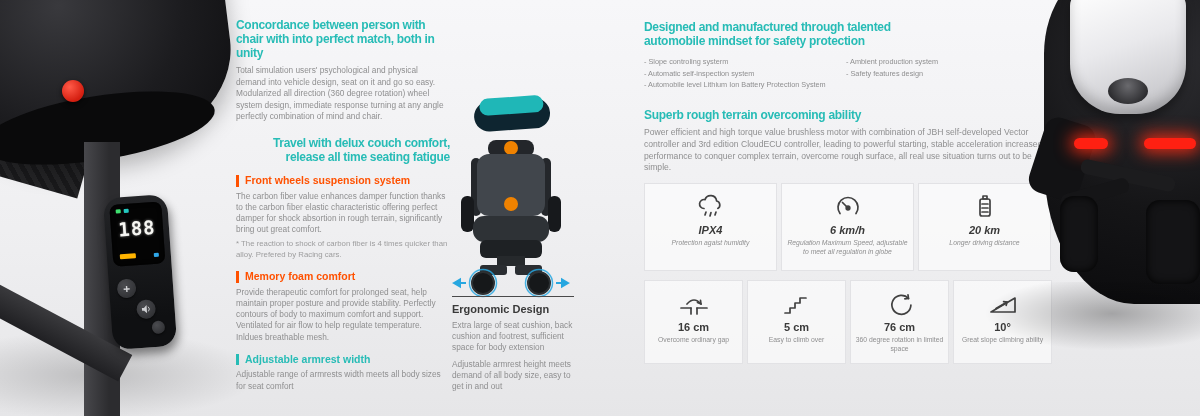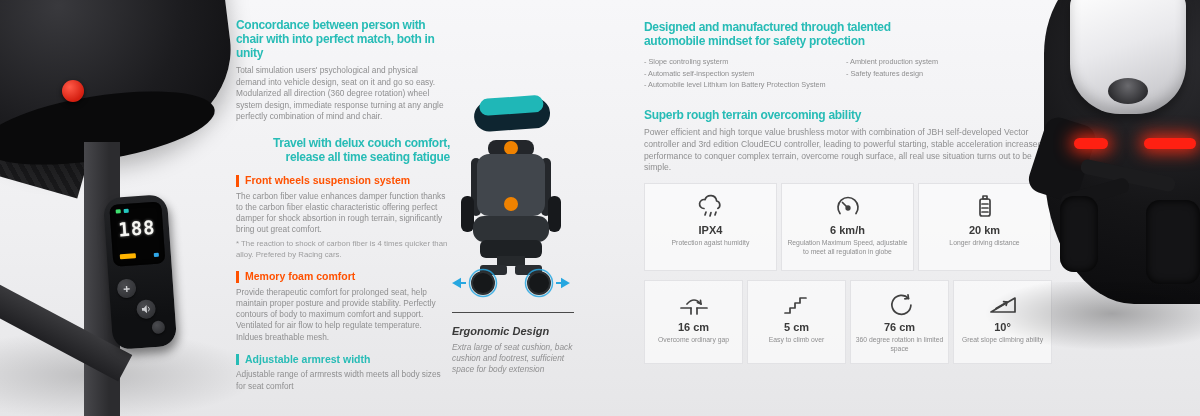--- a/index.html
+++ b/index.html
@@ -81,37 +81,37 @@
   .col-a .t2 { margin-top:13px;text-align:right; }
   .feature { margin-top:11px; }
   .feature h3 { font-size:10.5px; line-height:1.1; border-left:3px solid currentColor; padding-left:6px; }
   .feature h3.orange { color:#ff5100; }
   .feature h3.teal { color:#27bcb6; }
   .feature p { font-size:8.3px; color:#8f8f90; line-height:1.35; margin-top:4px; }
   .feature p.note { color:#9d9d9e; font-size:7.8px; }
 
   
   .chair-wrap { position:absolute; left:444px; top:92px; width:134px; height:206px; }
-  .ergo { position:absolute; left:452px; top:312px; width:122px; border-top:1px solid #4a4a4a; padding-top:12px;font-style:italic; }
+  .ergo { position:absolute; left:452px; top:296px; width:122px; border-top:1px solid #4a4a4a; padding-top:6px; }
   .ergo h3 { font-size:11px; color:#3a3a3a; }
   .ergo p { font-size:8.3px; color:#8f8f90; line-height:1.35; margin-top:5px; }
 
   
   .col-c { position:absolute; left:644px; top:20px; width:412px; }
   .col-c .t1 { width:265px; }
   .bullets { display:flex; margin-top:8px; }
   .bullets ul { list-style:none; }
   .bullets ul.bl { width:202px; }
   .bullets li { font-size:7.3px; color:#8f8f90; line-height:1.55; }
   .col-c .t2 { margin-top:18px; }
   .col-c .body { font-size:8.6px; color:#8f8f90; line-height:1.36; margin-top:5px; width:400px; }
   .cards { display:flex; gap:4px; margin-top:9px; }
   .card { border:1px solid #e2e2e5; background:rgba(255,255,255,.6);
           display:flex; flex-direction:column; align-items:center; text-align:center; padding:7px 4px 5px; }
-  .cards.r1 .card { width:133px; height:88px; }
+  .cards.r1 .card { width:133px; height:88px;font-style:italic; }
   .cards.r2 .card { width:99px; height:84px; }
   .card .ic { height:32px; display:flex; align-items:center; justify-content:center; }
   .card .val { font-size:11px; font-weight:bold; color:#3a3a3a; margin-top:1px; }
   .card .lab { font-size:6.8px; color:#8f8f90; line-height:1.35; margin-top:2px; }
   .card svg { stroke:#414141; fill:none; stroke-width:1.7; stroke-linecap:round; stroke-linejoin:round; }
 </style>
 </head>
 <body>
 
 <div class="page">
@@ -205,20 +205,21 @@
         <polygon points="10,191 16,187.5 16,194.5"></polygon>
         <line x1="112" y1="191" x2="124" y2="191"></line>
         <polygon points="124,191 118,187.5 118,194.5"></polygon>
       </g>
     </svg>
   </div>
 
   <section class="ergo">
     <h3>Ergonomic Design</h3>
     <p>Extra large of seat cushion, back cushion and footrest, sufficient space for body extension</p>
+    <p>Adjustable armrest height meets demand of all body size, easy to get in and out</p>
   </section>
 
   <section class="col-c">
     <h2 class="t1">Designed and manufactured through talented automobile mindset for safety protection</h2>
 
     <div class="bullets">
       <ul class="bl">
         <li>- Slope controling systerm</li>
         <li>- Automatic self-inspection system</li>
         <li>- Automobile level Lithium Ion Battery Protection System</li>

